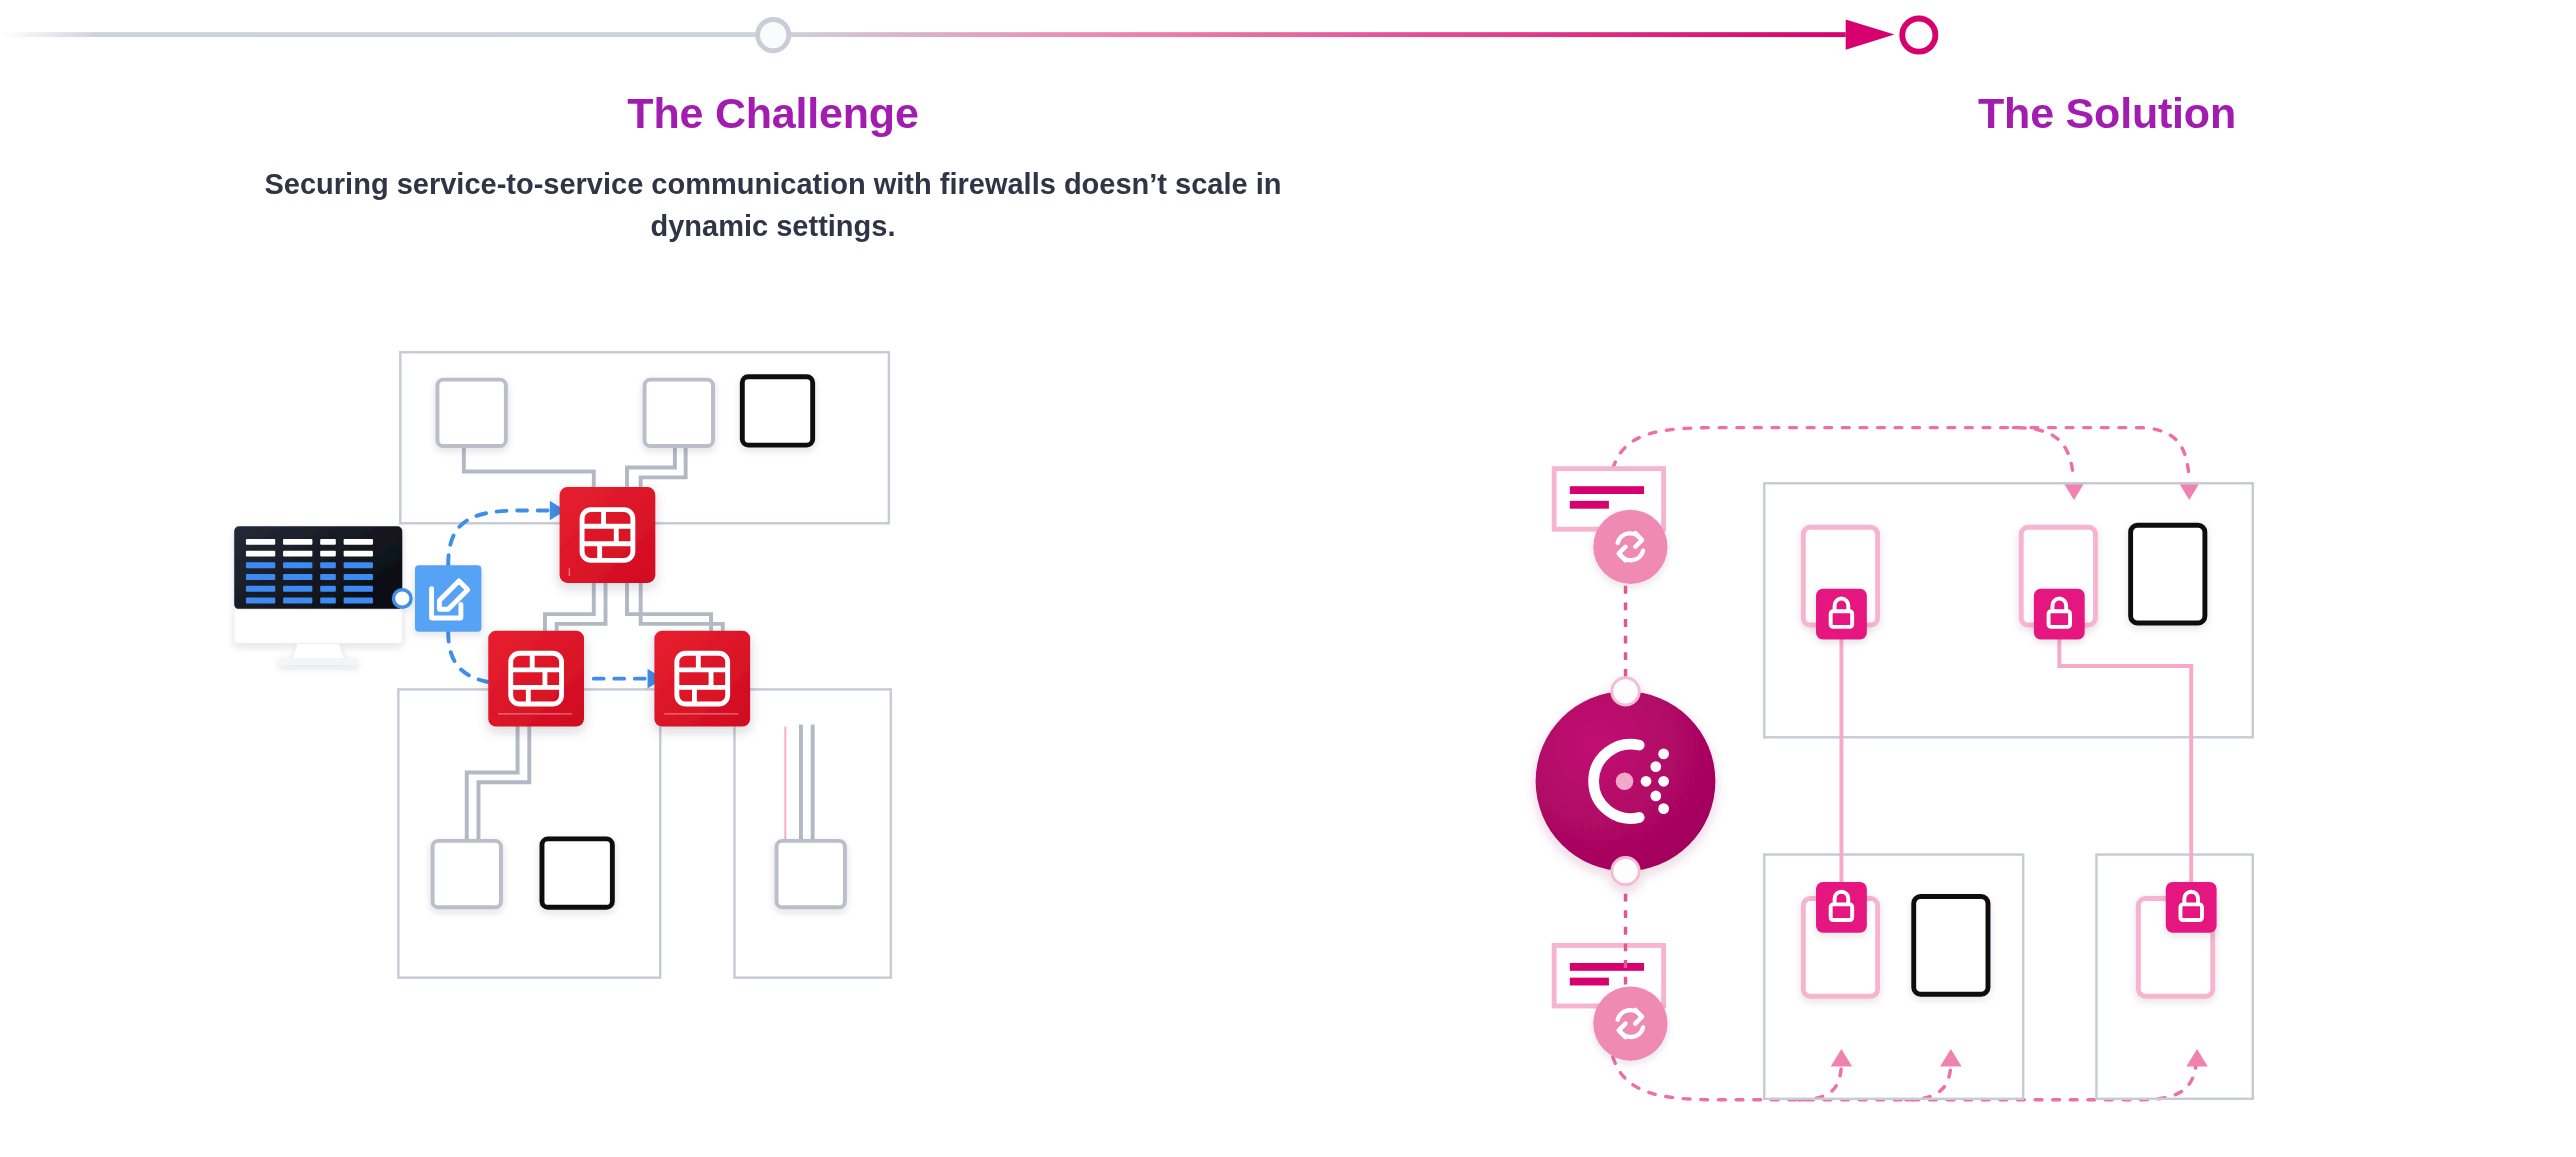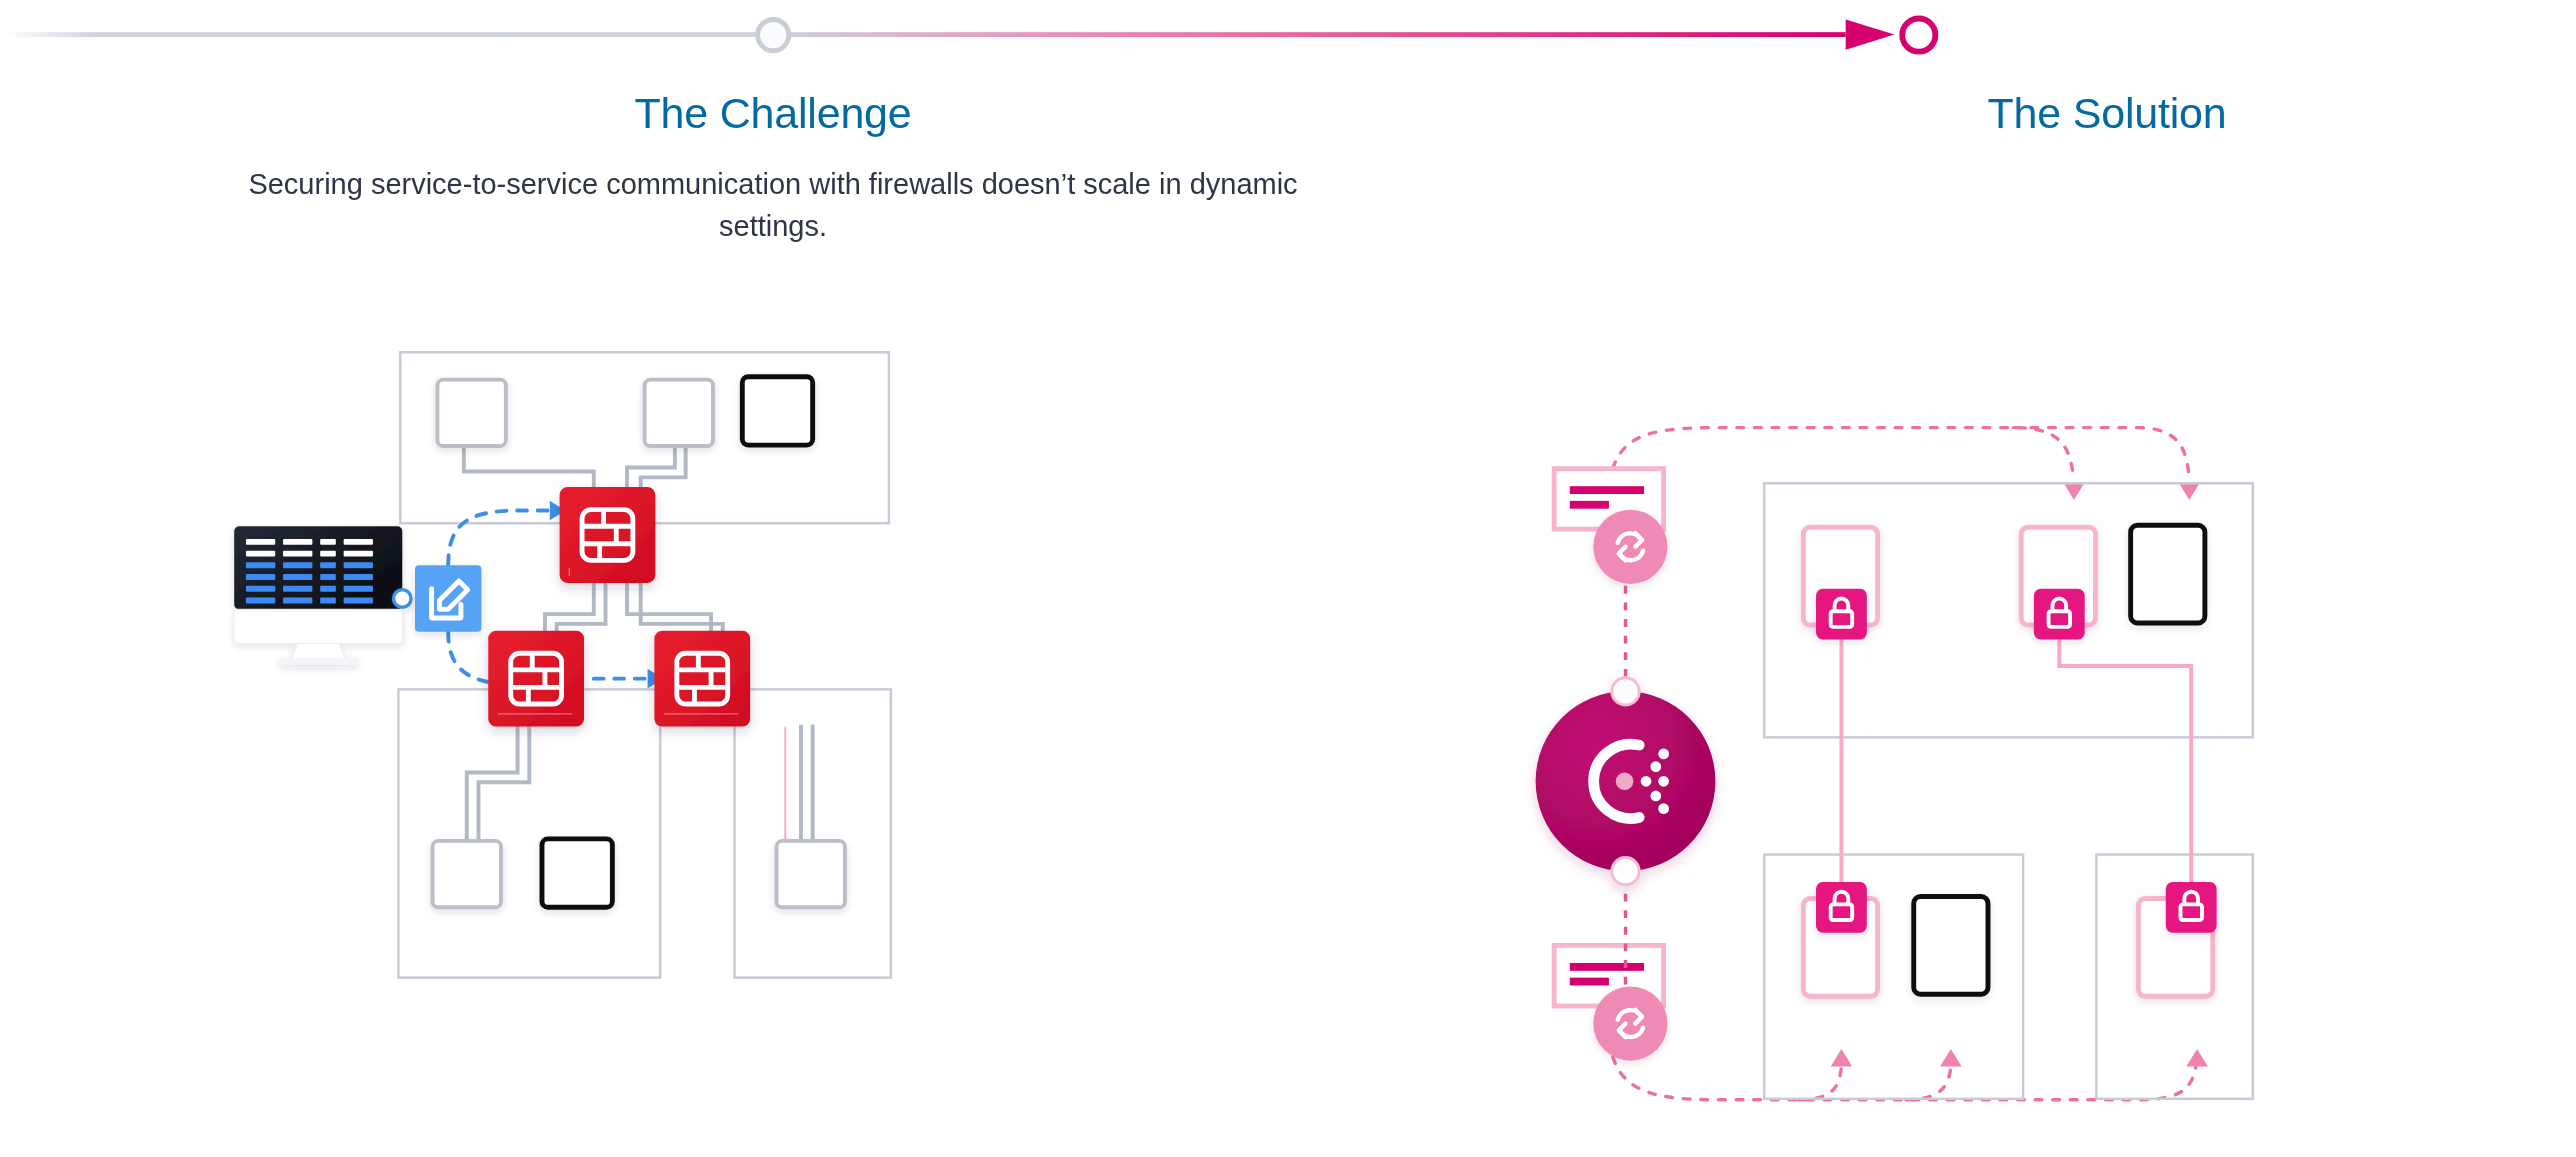--- a/index.html
+++ b/index.html
@@ -18,31 +18,31 @@
   .rail svg{display:block;}
 
   
   .col{position:absolute;top:88px;}
   .col-left{left:0;width:1546px;}
   .col-right{left:1592px;width:1030px;}
 
   .col-head{
     text-align:center;
     font-size:43px;
-    font-weight:400;
-    color:#0369a1;
+    font-weight:700;
+    color:#a21caf;
     letter-spacing:-0.2px;
     line-height:1.2;
     margin:0;
     padding:0 9.8px;
   }
   .col-sub{
     text-align:center;
     font-size:29px;
-    font-weight:400;
+    font-weight:700;
     color:#2f3447;
     line-height:1.45;
     margin:23.5px auto 0 auto;
     max-width:1095px;
   }
   .col-right .col-sub{max-width:977px;}
 
   
   .diagram{position:absolute;}
   .diagram svg{display:block;overflow:visible;}

